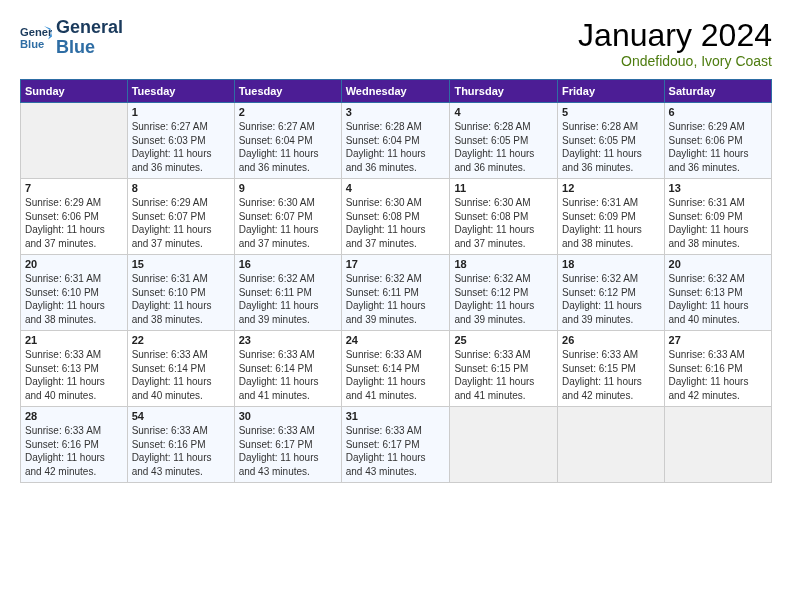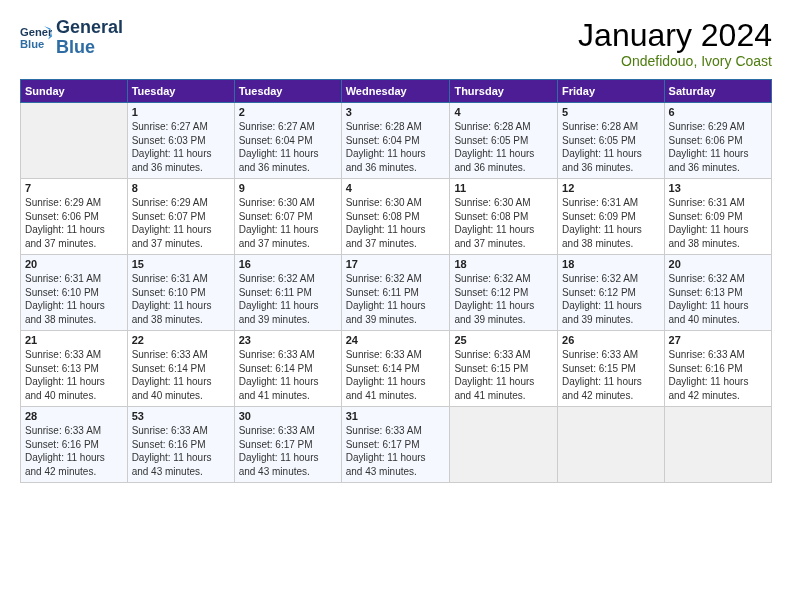--- a/index.html
+++ b/index.html
@@ -330,21 +330,21 @@
         </tr>
         <tr>
           <td>
             <span class="day-num">28</span>
             <div class="day-info" style="white-space: pre-line;">Sunrise: 6:33 AM
 Sunset: 6:16 PM
 Daylight: 11 hours
 and 42 minutes.</div>
           </td>
           <td>
-            <span class="day-num">53</span>
+            <span class="day-num">54</span>
             <div class="day-info" style="white-space: pre-line;">Sunrise: 6:33 AM
 Sunset: 6:16 PM
 Daylight: 11 hours
 and 43 minutes.</div>
           </td>
           <td>
             <span class="day-num">30</span>
             <div class="day-info" style="white-space: pre-line;">Sunrise: 6:33 AM
 Sunset: 6:17 PM
 Daylight: 11 hours

